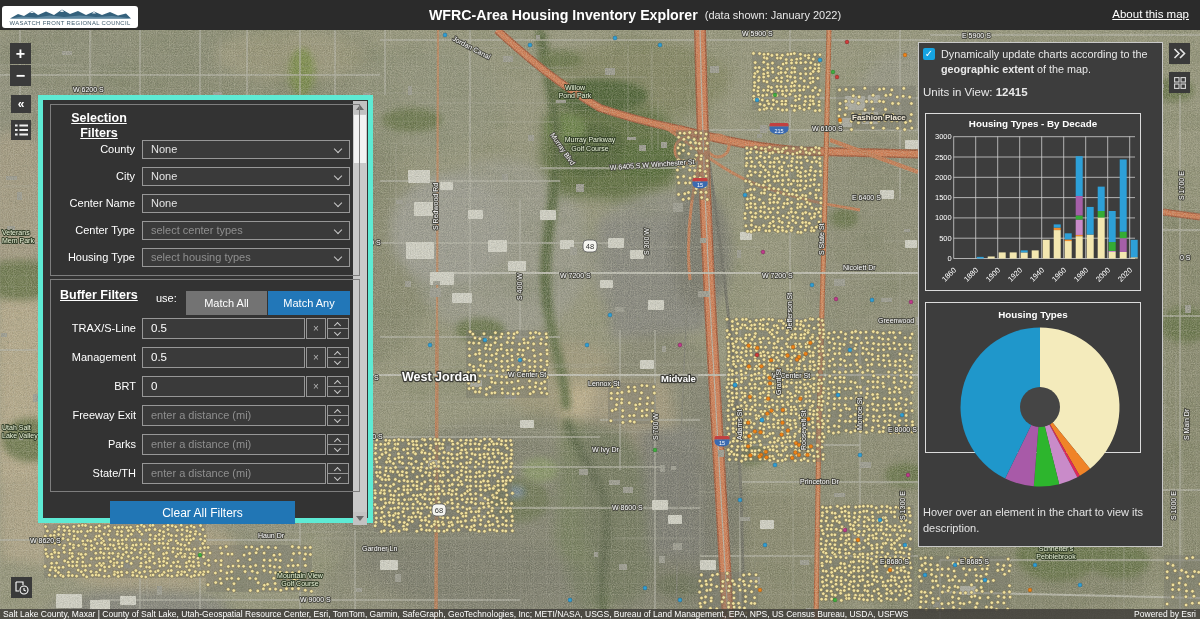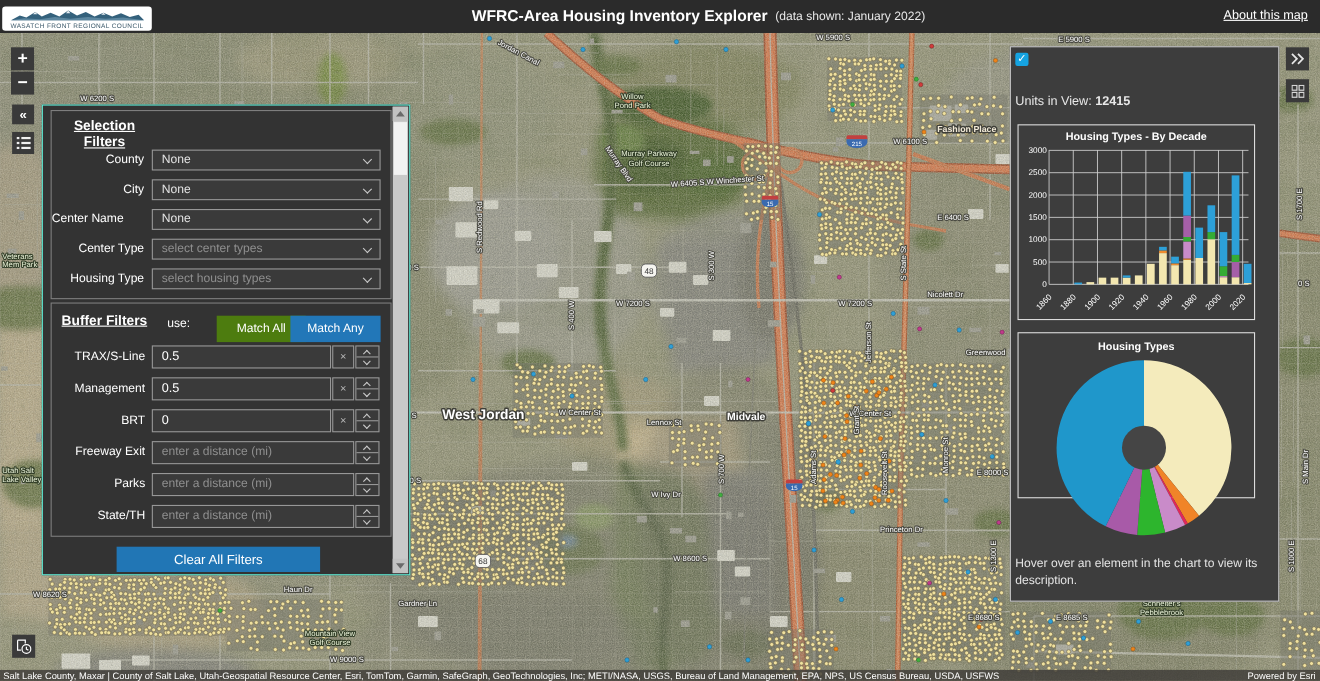--- a/index.html
+++ b/index.html
@@ -4226,21 +4226,21 @@
 <svg width="14" height="14" viewBox="0 0 14 14">
         <g fill="none" stroke="#fff" stroke-width="1.1">
           <path d="M1,1 h7 v3"></path>
           <path d="M1,1 v9 h3"></path>
           <circle cx="9" cy="9" r="4"></circle>
           <path d="M9,7 v2.2 l1.8,0.8"></path>
         </g>
       </svg>
 </div>
 
-<div class="abs" style="left:38px;top:95px;width:335px;height:428px;background:#333333;border:1px solid #5eead4;z-index:10">
+<div class="abs" style="left:38px;top:95px;width:335px;height:428px;background:#333333;border:5px solid #5eead4;z-index:10">
 
 <div class="abs" style="right:1px;top:1px;width:14px;height:424px;background:#c9c9c9">
 <div class="abs" style="left:0;top:0;width:14px;height:13px;background:#c2c2c2;display:flex;align-items:center;justify-content:center">
           <div style="width:0;height:0;border-left:4px solid transparent;border-right:4px solid transparent;border-bottom:5px solid #6a6a6a"></div>
         </div>
 <div class="abs" style="left:1px;top:14px;width:12px;height:48px;background:#f2f2f2"></div>
 <div class="abs" style="left:0;bottom:0;width:14px;height:13px;background:#c2c2c2;display:flex;align-items:center;justify-content:center">
           <div style="width:0;height:0;border-left:4px solid transparent;border-right:4px solid transparent;border-top:5px solid #6a6a6a"></div>
         </div>
 </div>
@@ -4248,37 +4248,37 @@
 <div class="abs" style="left:7px;top:4px;width:310px;height:172px;border:1px solid #7e7e7e">
 
 <div class="abs" style="left:2px;top:6px;width:92px;text-align:center;color:#fff;font-size:12.5px;font-weight:bold;line-height:14.5px"><u>Selection</u><br><u>Filters</u></div>
 
 <div class="abs" style="left:0;top:38px;width:84px;text-align:right;color:#fff;font-size:11px">County</div>
 <div class="abs" style="left:91px;top:35px;width:208px;height:19px;background:#3a3a3a;border:1px solid #979797;color:#e3e3e3;font-size:11px;line-height:17px;padding-left:8px">None<span style="position:absolute;right:8px;top:5px;width:6px;height:6px;border-right:1.4px solid #c9c9c9;border-bottom:1.4px solid #c9c9c9;transform:rotate(45deg)"></span></div>
 
 <div class="abs" style="left:0;top:65px;width:84px;text-align:right;color:#fff;font-size:11px">City</div>
 <div class="abs" style="left:91px;top:62px;width:208px;height:19px;background:#3a3a3a;border:1px solid #979797;color:#e3e3e3;font-size:11px;line-height:17px;padding-left:8px">None<span style="position:absolute;right:8px;top:5px;width:6px;height:6px;border-right:1.4px solid #c9c9c9;border-bottom:1.4px solid #c9c9c9;transform:rotate(45deg)"></span></div>
 
-<div class="abs" style="left:0;top:92px;width:84px;text-align:left;color:#fff;font-size:11px">Center Name</div>
+<div class="abs" style="left:0;top:92px;width:84px;text-align:right;color:#fff;font-size:11px">Center Name</div>
 <div class="abs" style="left:91px;top:89px;width:208px;height:19px;background:#3a3a3a;border:1px solid #979797;color:#e3e3e3;font-size:11px;line-height:17px;padding-left:8px">None<span style="position:absolute;right:8px;top:5px;width:6px;height:6px;border-right:1.4px solid #c9c9c9;border-bottom:1.4px solid #c9c9c9;transform:rotate(45deg)"></span></div>
 
 <div class="abs" style="left:0;top:119px;width:84px;text-align:right;color:#fff;font-size:11px">Center Type</div>
 <div class="abs" style="left:91px;top:116px;width:208px;height:19px;background:#3a3a3a;border:1px solid #979797;color:#8f8f8f;font-size:11px;line-height:17px;padding-left:8px">select center types<span style="position:absolute;right:8px;top:5px;width:6px;height:6px;border-right:1.4px solid #c9c9c9;border-bottom:1.4px solid #c9c9c9;transform:rotate(45deg)"></span></div>
 
 <div class="abs" style="left:0;top:146px;width:84px;text-align:right;color:#fff;font-size:11px">Housing Type</div>
 <div class="abs" style="left:91px;top:143px;width:208px;height:19px;background:#3a3a3a;border:1px solid #979797;color:#8f8f8f;font-size:11px;line-height:17px;padding-left:8px">select housing types<span style="position:absolute;right:8px;top:5px;width:6px;height:6px;border-right:1.4px solid #c9c9c9;border-bottom:1.4px solid #c9c9c9;transform:rotate(45deg)"></span></div>
 </div>
 
 <div class="abs" style="left:7px;top:179px;width:310px;height:213px;border:1px solid #7e7e7e">
 
 <div class="abs" style="left:9px;top:8px;color:#fff;font-size:12.5px;font-weight:bold"><u>Buffer Filters</u></div>
 
 <div class="abs" style="left:105px;top:12px;color:#fff;font-size:11px">use:</div>
 
-<div class="abs" style="left:150px;top:11px;width:81px;height:24px;background:#4d7c0f;color:#fff;font-size:11px;display:flex;align-items:center;justify-content:center">Match All</div>
+<div class="abs" style="left:135px;top:11px;width:81px;height:24px;background:#737373;color:#fff;font-size:11px;display:flex;align-items:center;justify-content:center">Match All</div>
 
 <div class="abs" style="left:217px;top:11px;width:82px;height:24px;background:#2277b8;color:#fff;font-size:11px;display:flex;align-items:center;justify-content:center">Match Any</div>
 
 <div class="abs" style="left:0;top:42px;width:85px;text-align:right;color:#fff;font-size:11px">TRAX/S-Line</div>
 <div class="abs" style="left:91px;top:38px;width:163px;height:21px;background:#3a3a3a;border:1px solid #979797;color:#fff;font-size:11.5px;line-height:19px;padding-left:8px">0.5</div>
 <div class="abs" style="left:255px;top:38px;width:20px;height:21px;background:#3a3a3a;border:1px solid #979797;color:#b5b5b5;font-size:10px;display:flex;align-items:center;justify-content:center">×</div>
 <div class="abs" style="left:276px;top:38px;width:22px;height:21px;background:#3a3a3a;border:1px solid #979797">
           <div style="height:10px;border-bottom:1px solid #979797;position:relative">
             <span style="position:absolute;left:7px;top:3.5px;width:5px;height:5px;border-left:1.3px solid #c9c9c9;border-top:1.3px solid #c9c9c9;transform:rotate(45deg)"></span>
           </div>
@@ -4345,20 +4345,21 @@
         </div>
 </div>
 
 <div class="abs" style="left:67px;top:401px;width:185px;height:23px;background:#2176b5;color:#fff;font-size:12px;display:flex;align-items:center;justify-content:center">Clear All Filters</div>
 
 </div>
 
 <div class="abs" style="left:918px;top:42px;width:245px;height:505px;background:#3d3d3d;border:1px solid #c9c9c9;z-index:10">
 
 <div class="abs" style="left:4px;top:5px;width:12px;height:12px;background:#15a3e1;border-radius:2px;color:#fff;font-size:10px;line-height:12px;text-align:center">✓</div>
+<div class="abs" style="left:22px;top:4px;width:222px;color:#e8e8e8;font-size:10.8px;line-height:15px">Dynamically update charts according to the <b>geographic extent</b> of the map.</div>
 
 <div class="abs" style="left:4px;top:43px;color:#e8e8e8;font-size:11.5px">Units in View: <b>12415</b></div>
 
 <div class="abs" style="left:6px;top:70px;width:216px;height:178px;border:1px solid #dcdcdc">
 <svg width="214" height="176" viewBox="0 0 214 176">
 <text x="107" y="13" text-anchor="middle" fill="#fff" font-size="9.8" font-weight="bold" font-family="Liberation Sans, sans-serif">Housing Types - By Decade</text>
 <g stroke="#e8e8e8" stroke-width="0.8" opacity="0.85">
 <line x1="27.7" y1="144.5" x2="209" y2="144.5"></line>
 <line x1="27.7" y1="124.2" x2="209" y2="124.2"></line>
 <line x1="27.7" y1="103.9" x2="209" y2="103.9"></line>

